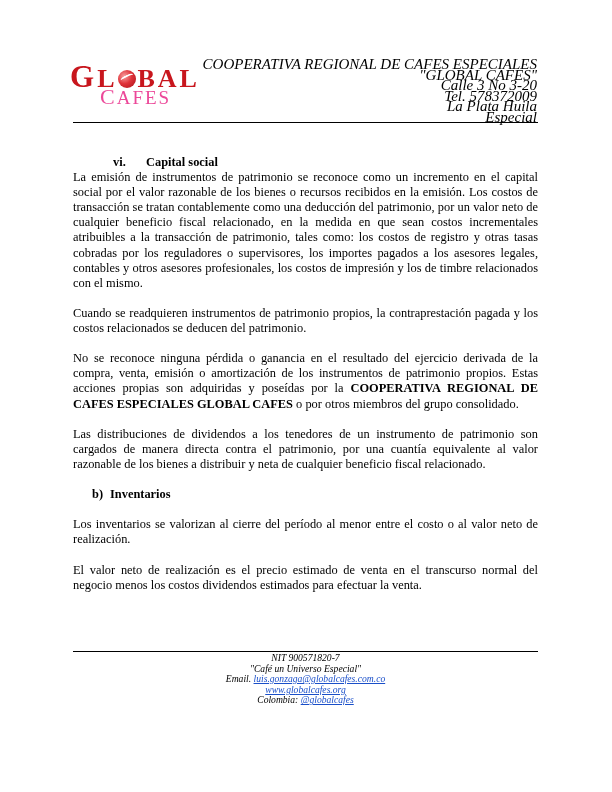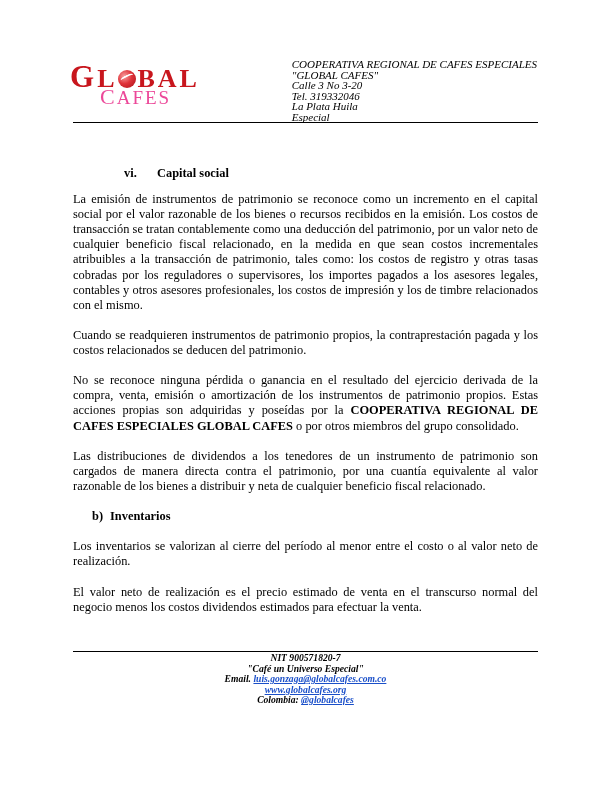--- a/index.html
+++ b/index.html
@@ -10,49 +10,49 @@
               font-family:"Liberation Serif", serif; line-height:26px;font-weight:bold; }
   .logo .l1 .big { font-size:31px; }
   .logo .globe { display:inline-block; width:18px; height:18px; border-radius:50%;
                  background:radial-gradient(circle at 35% 35%, #f6a0a0 0%, #e0333a 45%, #a80f16 100%);
                  vertical-align:-1px; margin:0 1px; position:relative; }
   .logo .globe::after { content:""; position:absolute; left:2px; top:5px; width:14px; height:3px;
                  border-top:2px solid #fff; border-radius:50%; transform:rotate(-25deg); }
   .logo .l2 { position:absolute; left:30px; top:23px; font-size:19px; letter-spacing:2px; color:#ec4899;
               font-family:"Liberation Serif", serif; line-height:20px; }
   .logo .l2 .big { font-size:22px; }
-  .company { position:absolute; right:75px; top:59px; font-style:italic;
-             font-size:11px; line-height:10.6px; }
+  .company { position:absolute; right:75px; top:59px; text-align:right; font-style:italic;
+             font-size:15px; line-height:10.6px; }
   .company div { white-space:nowrap; }
   .rule-top { position:absolute; left:73px; width:465px; top:122px; border-top:1px solid #000; }
   .content { position:absolute; left:73px; width:465px; top:155px; font-size:12.4px; line-height:15.1px; }
   .content p { margin:0 0 15.1px 0; text-align:justify; }
-  .heading { font-weight:bold; white-space:nowrap; margin:11px; }
+  .heading { font-weight:bold; white-space:nowrap; margin:0; }
   .heading .num { display:inline-block; width:33px; text-align:left; }
   .h1 { padding-left:40px; }
   .h2 { padding-left:19px; margin:0 0 15.1px 0; }
   .h2 .num { width:18px; }
   .rule-bot { position:absolute; left:73px; width:465px; top:651px; border-top:1px solid #000; }
   .footer { position:absolute; left:73px; width:465px; top:653px; text-align:center; font-style:italic;
-            font-size:9.6px; line-height:10.6px;font-weight:bold; }
+            font-size:9.6px; line-height:10.6px; }
   .footer a { color:#1a4fc9; text-decoration:underline;margin-top:45px; }
 </style>
 </head>
 <body>
 
 <div class="logo">
   <div class="l1"><span class="big">G</span>L<span class="globe"></span>BAL</div>
   <div class="l2"><span class="big">C</span>AFES</div>
 </div>
 
 <div class="company">
   <div>COOPERATIVA REGIONAL DE CAFES ESPECIALES</div>
   <div>"GLOBAL CAFES"</div>
   <div>Calle  3 No 3-20</div>
-  <div>Tel.  319332046</div>
+  <div>Tel.  578372009</div>
   <div>La Plata Huila</div>
   <div>Especial</div>
 </div>
 
 <div class="rule-top"></div>
 
 <div class="content">
   <div class="heading h1">
     <span class="num">vi.</span><span>Capital social</span>
   </div>

